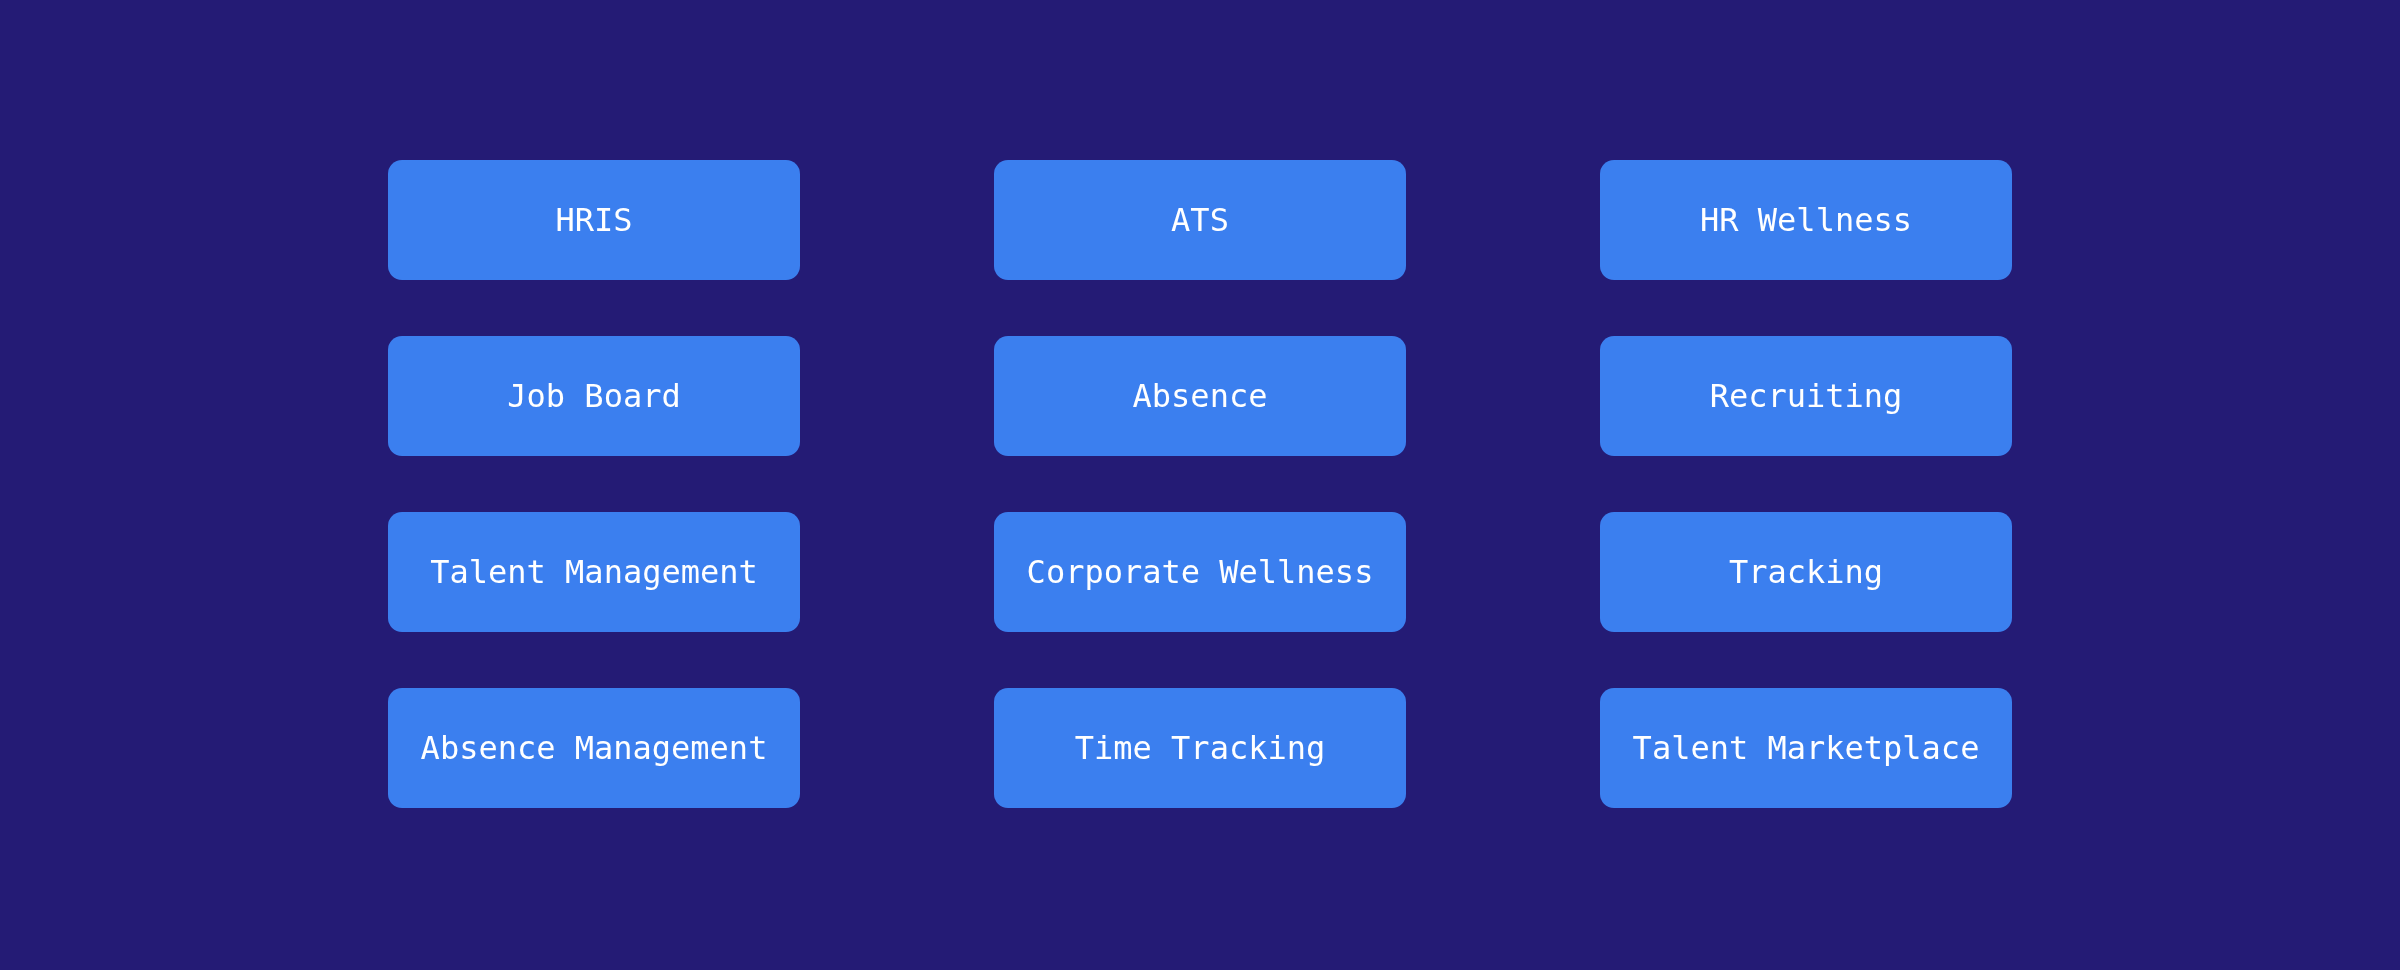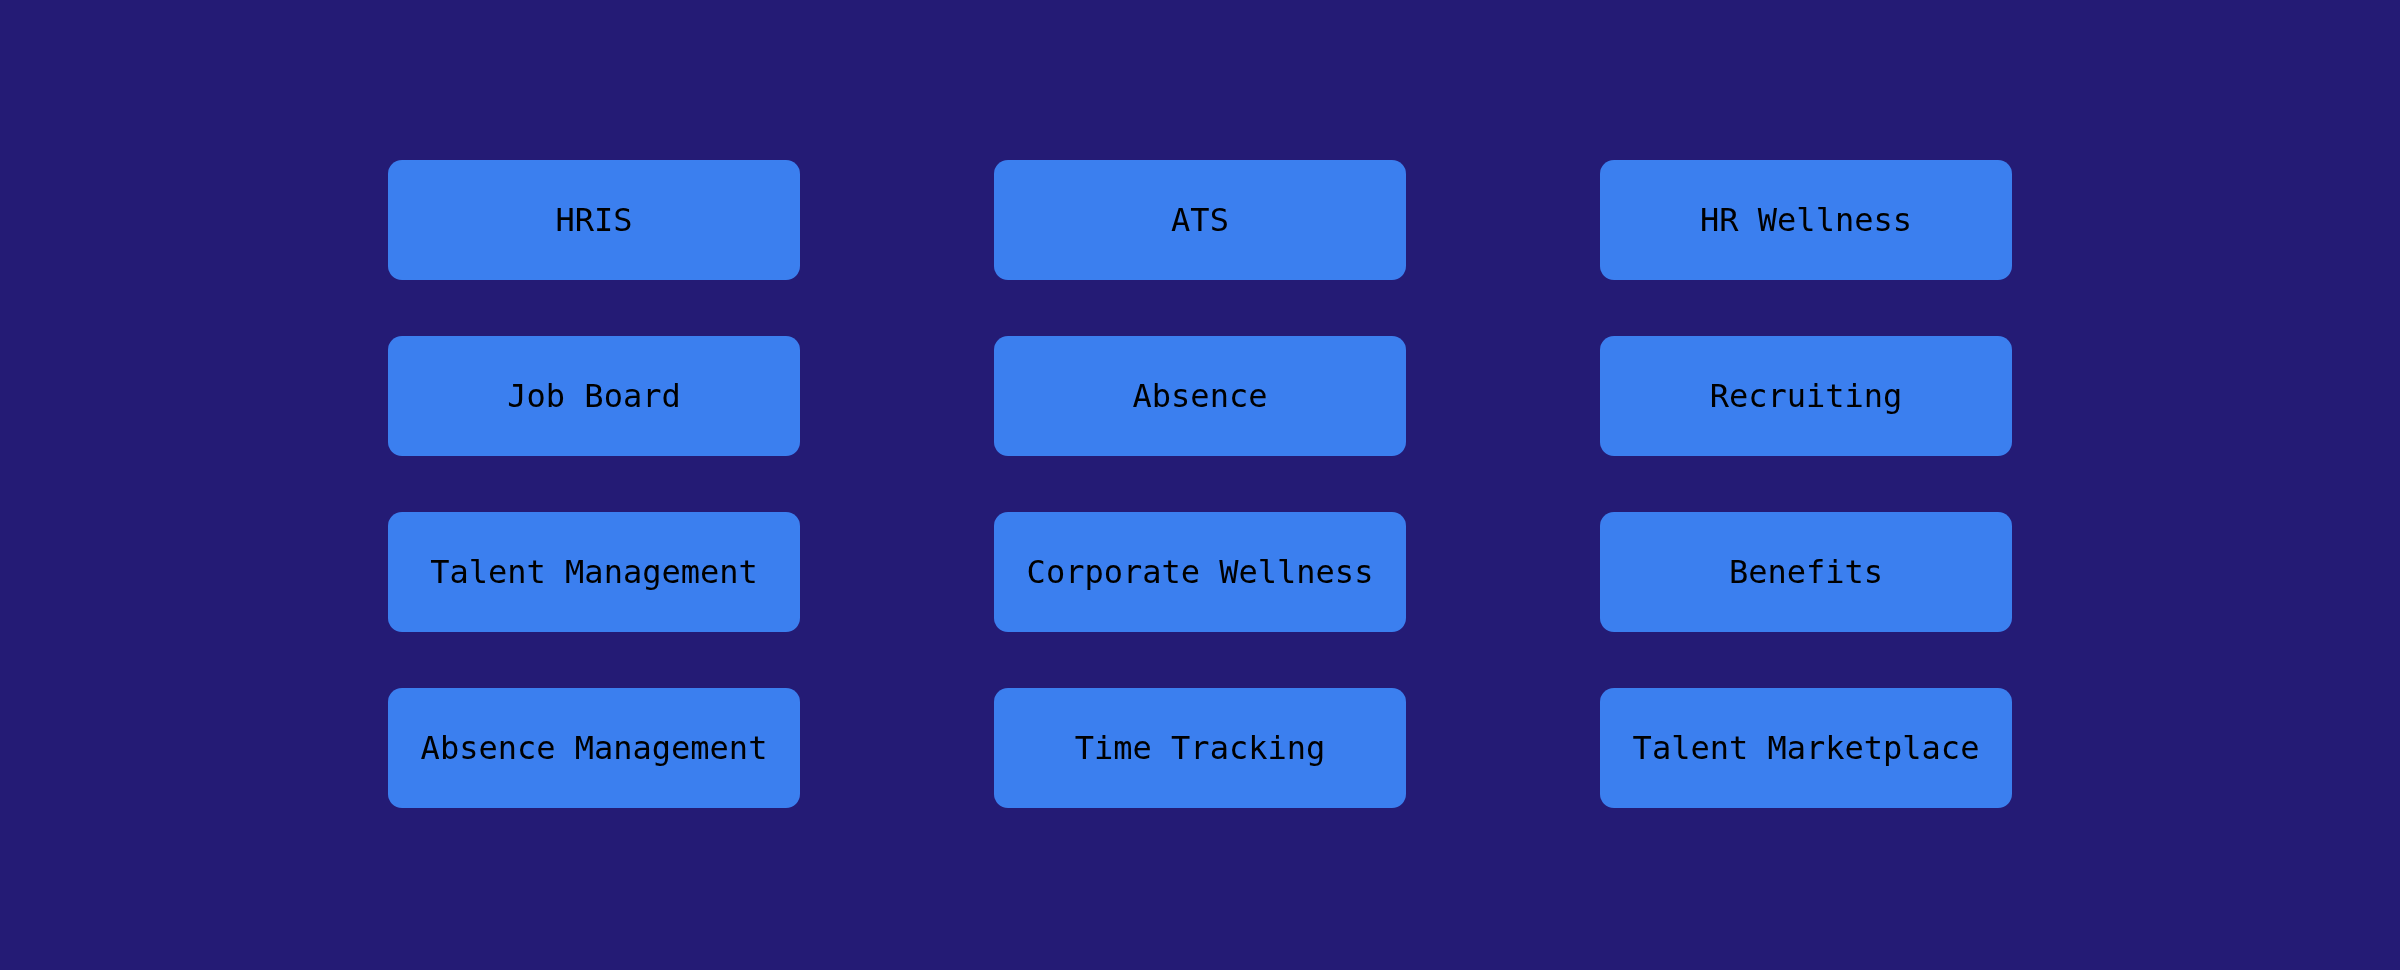--- a/index.html
+++ b/index.html
@@ -43,21 +43,21 @@
     border-radius: 14px;
     display: flex;
     align-items: center;
     justify-content: center;
     padding: 0 10px;
     cursor: pointer;
     user-select: none;
   }
 
   .card-label {
-    color: #000000;
+    color: #ffffff;
     font-family: "DejaVu Sans Mono", "Liberation Mono", monospace;
     font-size: 32px;
     font-weight: 400;
     line-height: 1;
     letter-spacing: 0px;
     text-align: center;
     white-space: nowrap;
   }
 </style>
 </head>
@@ -92,21 +92,21 @@
 
     <div class="card">
       <span class="card-label">Talent Management</span>
     </div>
 
     <div class="card">
       <span class="card-label">Corporate Wellness</span>
     </div>
 
     <div class="card">
-      <span class="card-label">Benefits</span>
+      <span class="card-label">Tracking</span>
     </div>
 
     <div class="card">
       <span class="card-label">Absence Management</span>
     </div>
 
     <div class="card">
       <span class="card-label">Time Tracking</span>
     </div>
 

